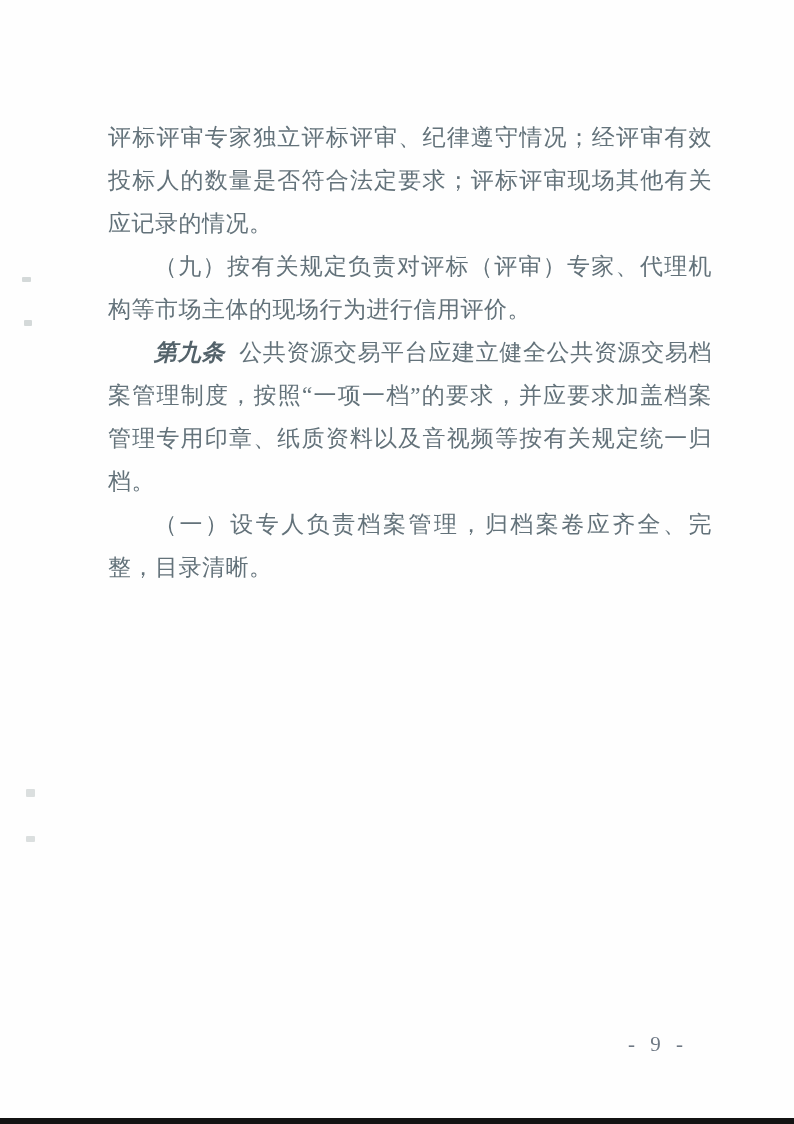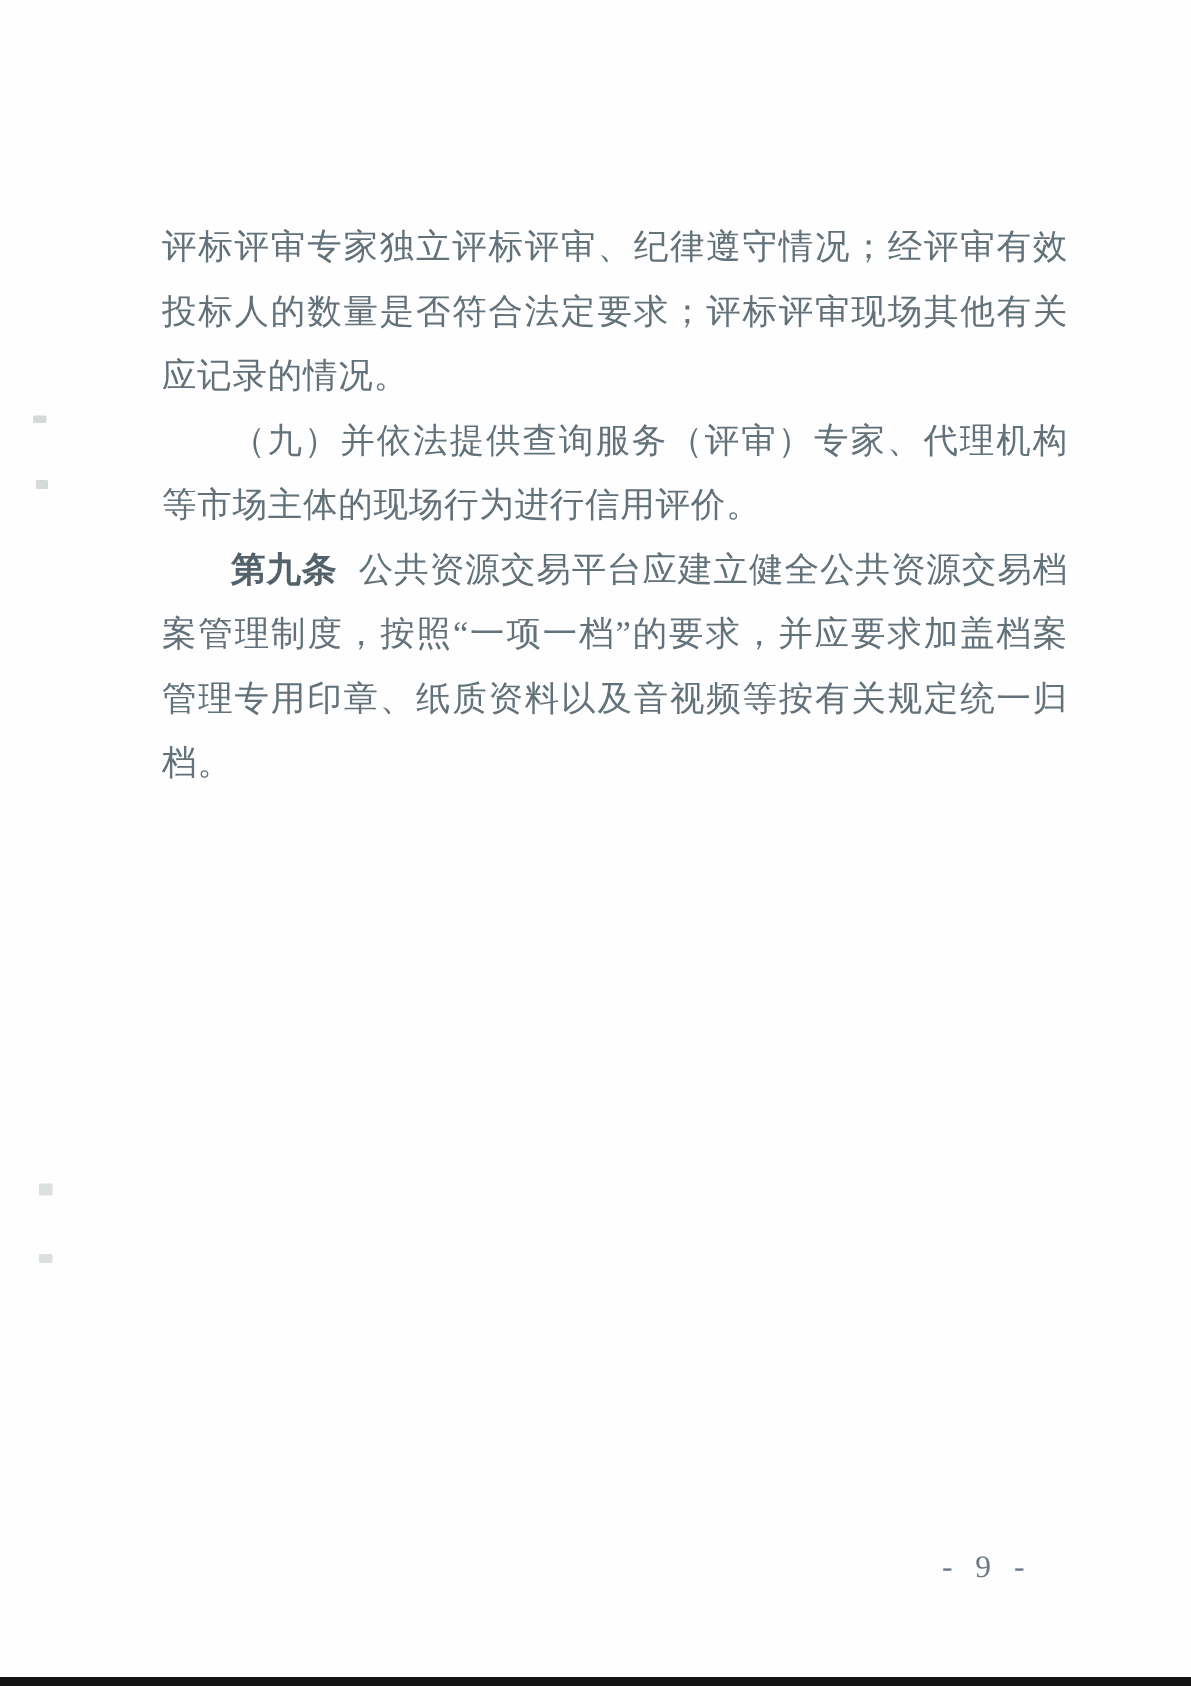--- a/index.html
+++ b/index.html
@@ -12,41 +12,42 @@
   }
   .page {
     position: relative;
     width: 794px;
     height: 1124px;
     background: #fefefe;
   }
   .text-block {
     position: absolute;
     left: 108px;
-    top: 143px;
+    top: 116px;
     width: 604px;
     color: #63727a;
     font-size: 23px;
     line-height: 43px;
     text-align: justify;
     text-justify: inter-character;
     letter-spacing: 0.5px;
   }
   .para {
     text-indent: 2em;
     margin: 0;
   }
   .para.cont {
     text-indent: 0;
   }
   .lead {
     font-family: "Liberation Sans", "DejaVu Sans", sans-serif;
     font-weight: 700;
     color: #53626a;
     margin-right: 0.62em;
+    font-style: italic;
   }
   .lead:empty {
     margin: 0;
     display: none;
   }
   .page-number {
     position: absolute;
     left: 628px;
     top: 1032px;
     width: 120px;
@@ -75,22 +76,23 @@
     background: #131313;
   }
 </style>
 </head>
 <body>
 
 <div class="page">
 
   <div class="text-block">
     <p class="para cont"><span>评标评审专家独立评标评审、纪律遵守情况；经评审有效投标人的数量是否符合法定要求；评标评审现场其他有关应记录的情况。</span></p>
-    <p class="para"><span>（九）并依法提供查询服务（评审）专家、代理机构等市场主体的现场行为进行信用评价。</span></p>
+    <p class="para"><span>（九）按有关规定负责对评标（评审）专家、代理机构等市场主体的现场行为进行信用评价。</span></p>
     <p class="para"><span class="lead">第九条</span><span>公共资源交易平台应建立健全公共资源交易档案管理制度，按照“一项一档”的要求，并应要求加盖档案管理专用印章、纸质资料以及音视频等按有关规定统一归档。</span></p>
+    <p class="para"><span>（一）设专人负责档案管理，归档案卷应齐全、完整，目录清晰。</span></p>
   </div>
 
   <div class="page-number">- 9 -</div>
 
   <div class="scan-artifact artifact-1"></div>
   <div class="scan-artifact artifact-2"></div>
   <div class="scan-artifact artifact-3"></div>
   <div class="scan-artifact artifact-4"></div>
 
   <div class="page-bottom-edge"></div>

